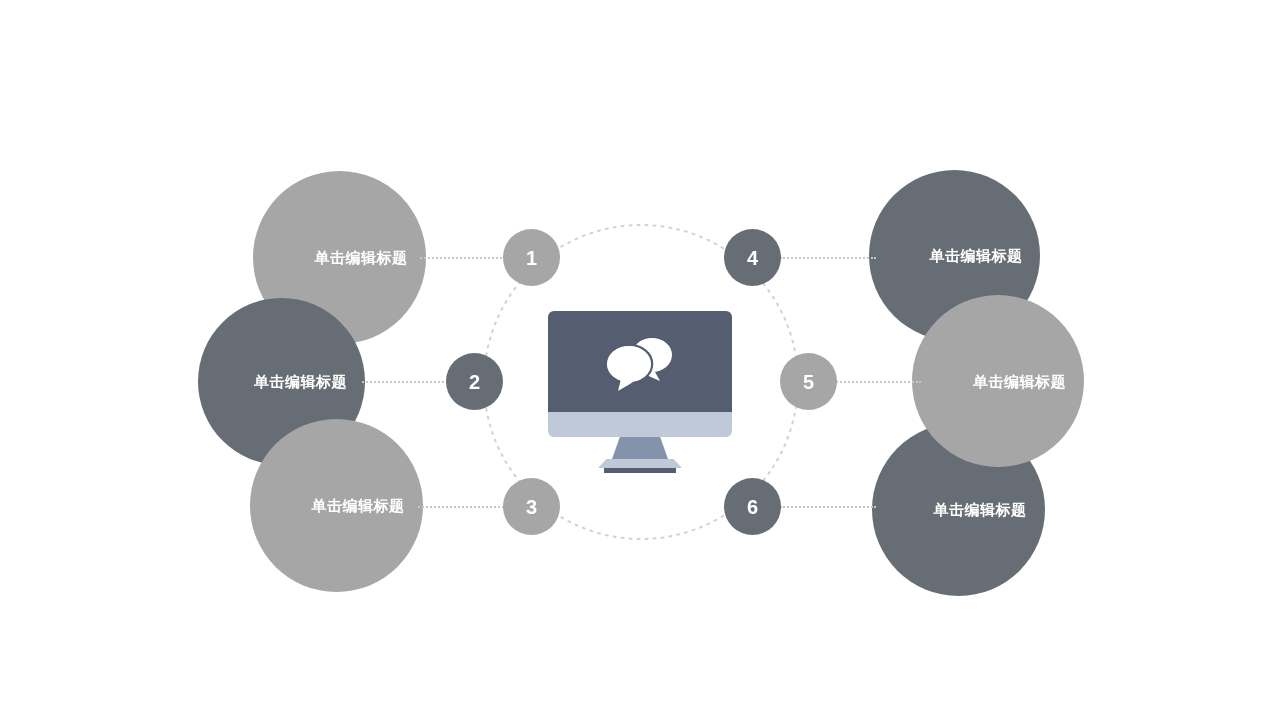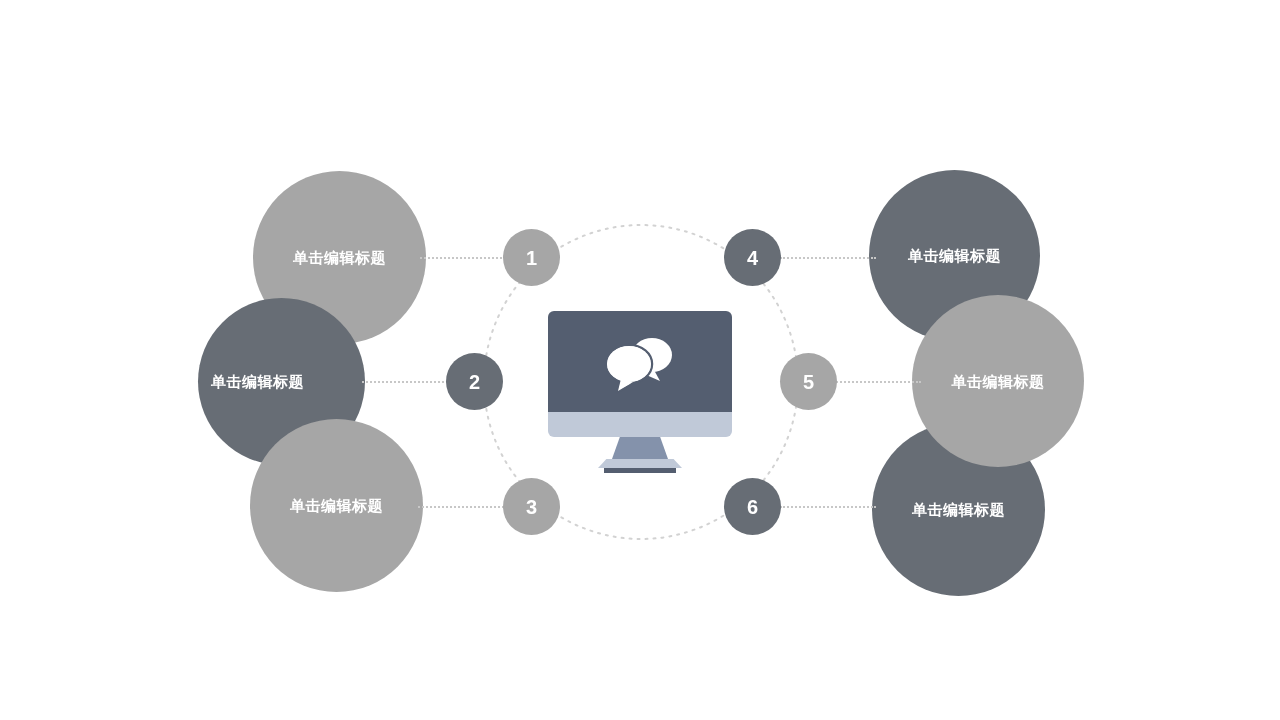--- a/index.html
+++ b/index.html
@@ -34,20 +34,21 @@
     align-items: center;
   }
   .bubble .blabel {
     width: 100%;
     color: #ffffff;
     font-size: 15px;
     font-weight: bold;
     letter-spacing: 0.5px;
     white-space: nowrap;
     line-height: 1;
+    padding-left: 43px;
   }
   .bubble.align-left  .blabel { text-align: left; }
   .bubble.align-center .blabel { text-align: center; }
 
   
   .node {
     position: absolute;
     border-radius: 50%;
     display: flex;
     align-items: center;

